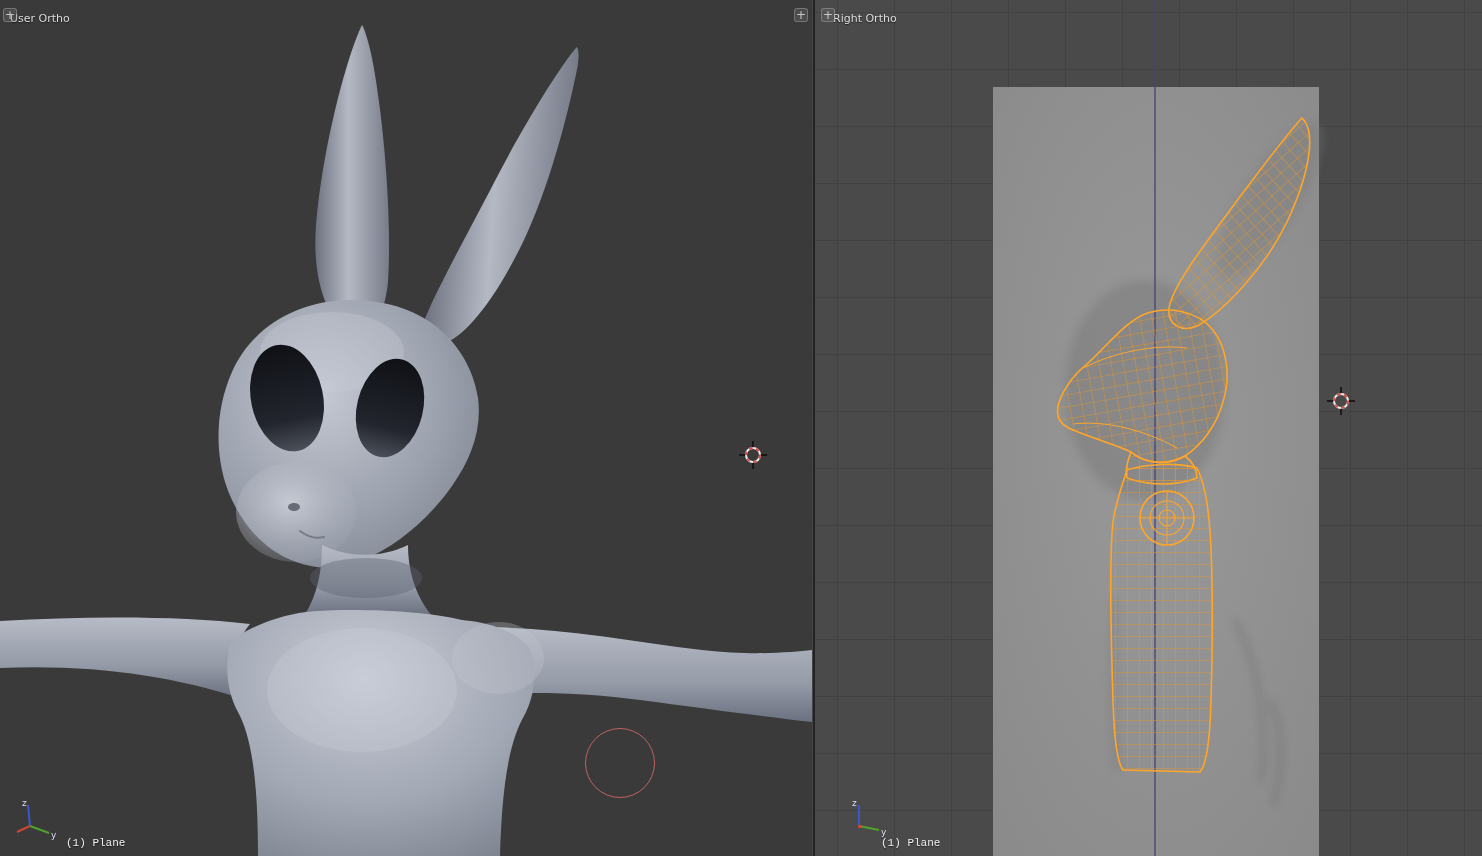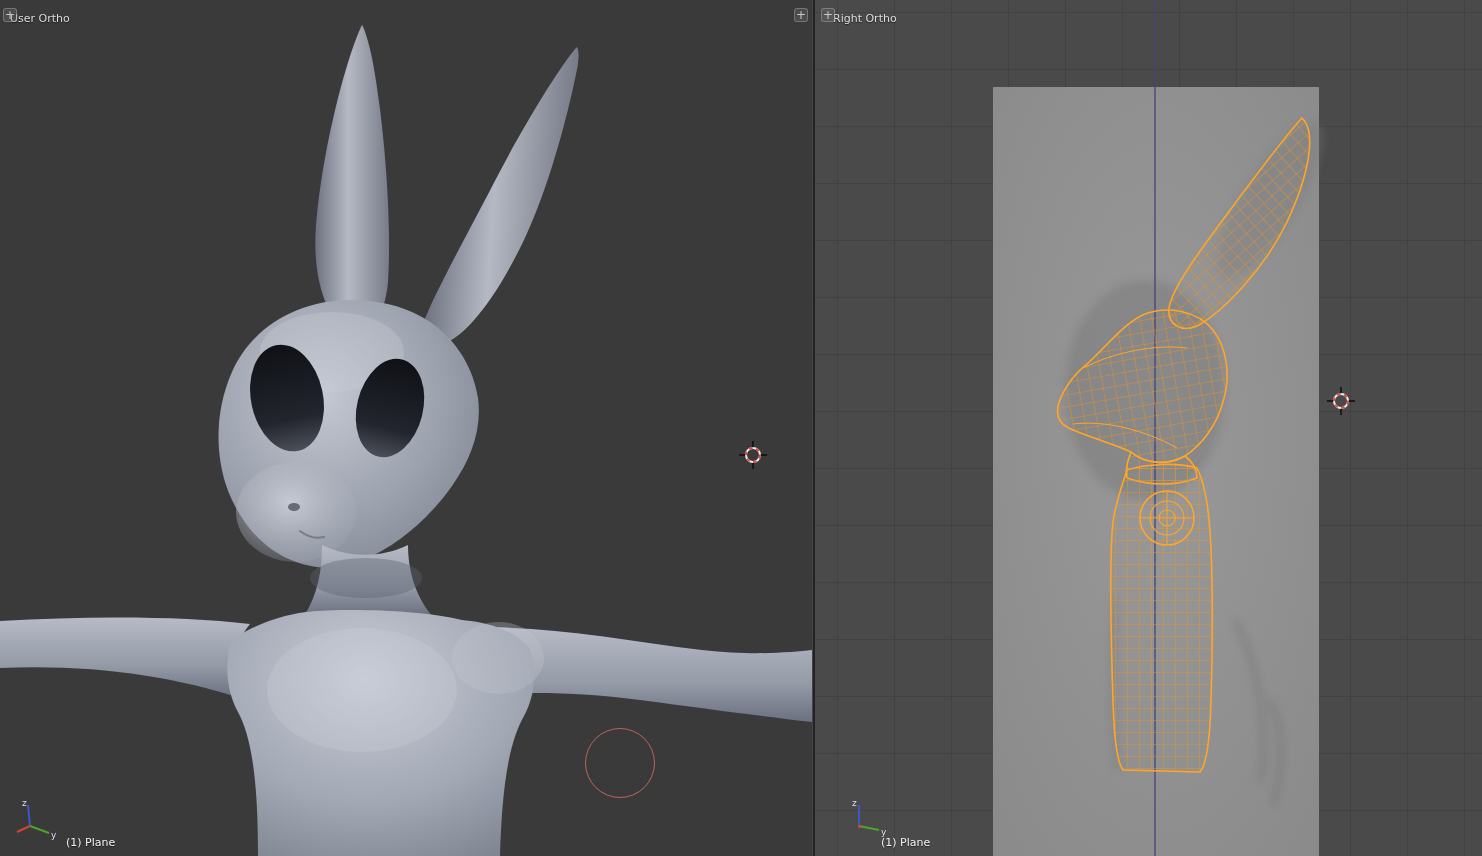--- a/index.html
+++ b/index.html
@@ -13,21 +13,21 @@
   .vp-right{
     left:815px;width:667px;background-color:#4a4a4a;
     background-image:
       linear-gradient(to right, rgba(0,0,0,0.10) 1px, transparent 1px),
       linear-gradient(to bottom, rgba(0,0,0,0.10) 1px, transparent 1px);
     background-size:57px 57px;background-position:22px 12px;
   }
   .divider{position:absolute;left:812px;top:0;width:3px;height:856px;background:#232323;border-left:1px solid #454545;box-sizing:border-box;cursor:ew-resize;}
   .view-label{position:absolute;top:12px;left:10px;font-size:11px;color:#dcdcdc;text-shadow:0 1px 1px rgba(0,0,0,.55);white-space:nowrap;}
   .vp-right .view-label{left:18px;}
-  .object-label{position:absolute;bottom:7px;left:66px;font-size:11px;color:#f2f2f2;text-shadow:0 1px 1px rgba(0,0,0,.55);white-space:nowrap;}
+  .object-label{position:absolute;bottom:7px;left:66px;font-size:11px;color:#f2f2f2;text-shadow:0 1px 1px rgba(0,0,0,.55);white-space:nowrap;font-family:Liberation Mono, monospace;}
   .corner-plus{
     position:absolute;width:14px;height:14px;line-height:13px;text-align:center;
     font-size:12px;color:#c9c9c9;background:rgba(120,120,120,.30);
     border:1px solid rgba(170,170,170,.45);border-radius:3px;box-sizing:border-box;
     cursor:pointer;user-select:none;
   }
   .plus-tl{left:3px;top:8px;}
   .plus-tr{right:4px;top:8px;}
   .model-svg{position:absolute;left:0;top:0;}
   .cursor3d{position:absolute;width:30px;height:30px;pointer-events:none;}

